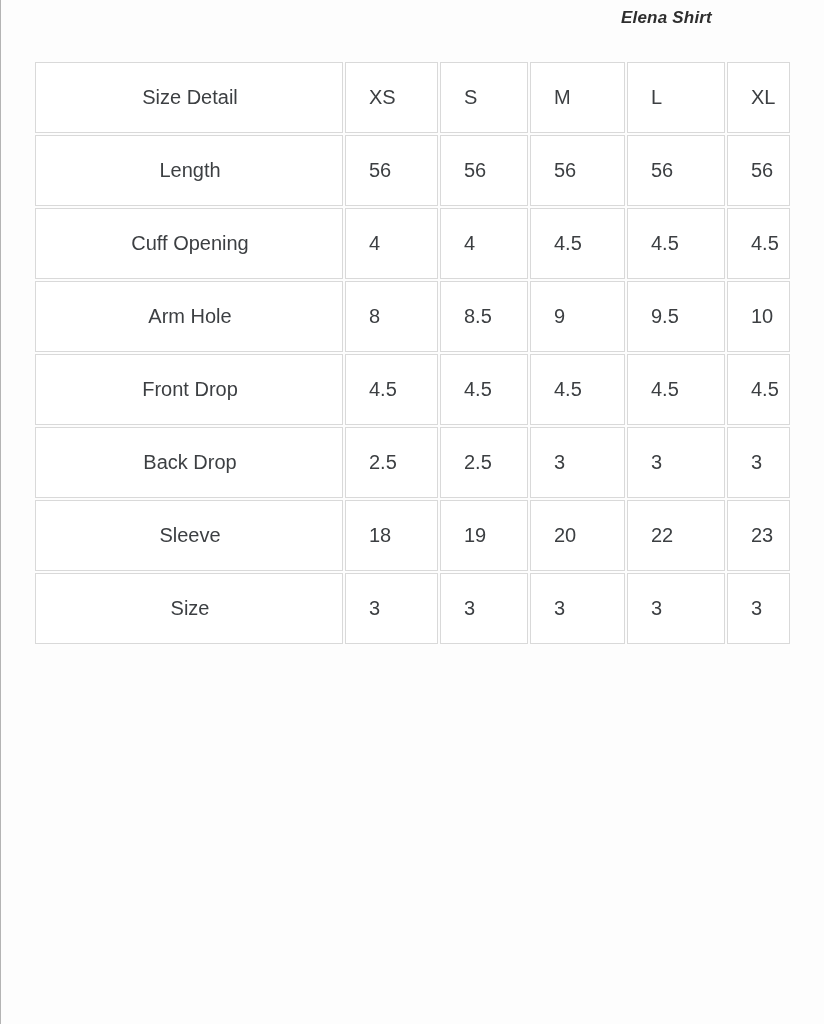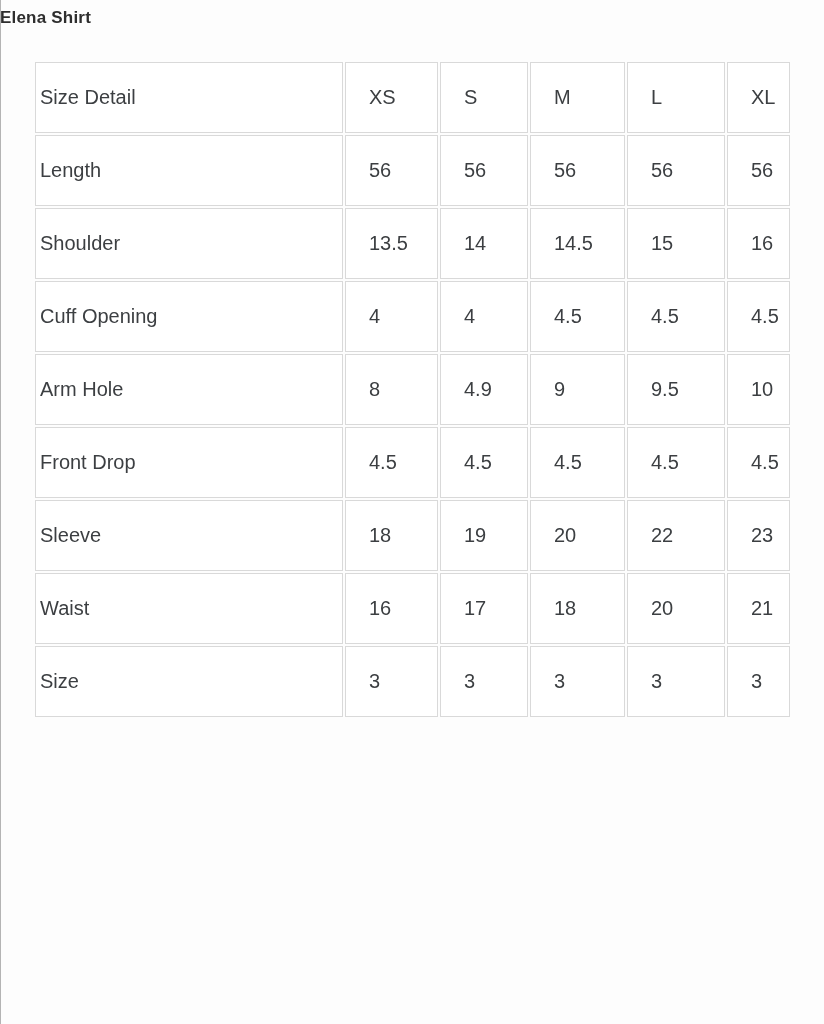--- a/index.html
+++ b/index.html
@@ -21,25 +21,26 @@
     top: 0;
     width: 1px;
     height: 100%;
     background: #b4b4b4;
   }
   .page-title {
     position: absolute;
     top: 8px;
     left: 0;
     width: 712px;
-    text-align: left;
+    text-align: right;
     font-size: 17px;
     font-weight: 700;
     color: #2e2e2e;
     letter-spacing: 0.2px;
+    font-style: italic;
   }
   .chart-wrap {
     position: absolute;
     top: 60px;
     left: 33px;
     width: 759px;
   }
   table.size-chart {
     border-collapse: separate;
     border-spacing: 2px;
@@ -54,20 +55,21 @@
     font-weight: 400;
     color: #3c3f42;
     text-align: left;
     vertical-align: middle;
     padding: 0 2px 0 23px;
     white-space: nowrap;
     overflow: hidden;
   }
   table.size-chart td.label-col, table.size-chart th.label-col {
     padding-left: 4px;
+    text-align: center;
   }
   col.c-label { width: 308px; }
   col.c-xs { width: 93px; }
   col.c-s  { width: 88px; }
   col.c-m  { width: 95px; }
   col.c-l  { width: 98px; }
   col.c-xl { width: 63px; }
 </style>
 </head>
 <body>
@@ -97,66 +99,58 @@
         </tr>
         <tr>
           <td class="label-col">Length</td>
           <td>56</td>
           <td>56</td>
           <td>56</td>
           <td>56</td>
           <td>56</td>
         </tr>
         <tr>
-          <td class="label-col">Shoulder</td>
-          <td>13.5</td>
-          <td>14</td>
-          <td>14.5</td>
-          <td>15</td>
-          <td>16</td>
-        </tr>
-        <tr>
           <td class="label-col">Cuff Opening</td>
           <td>4</td>
           <td>4</td>
           <td>4.5</td>
           <td>4.5</td>
           <td>4.5</td>
         </tr>
         <tr>
           <td class="label-col">Arm Hole</td>
           <td>8</td>
-          <td>4.9</td>
+          <td>8.5</td>
           <td>9</td>
           <td>9.5</td>
           <td>10</td>
         </tr>
         <tr>
           <td class="label-col">Front Drop</td>
           <td>4.5</td>
           <td>4.5</td>
           <td>4.5</td>
           <td>4.5</td>
           <td>4.5</td>
         </tr>
         <tr>
+          <td class="label-col">Back Drop</td>
+          <td>2.5</td>
+          <td>2.5</td>
+          <td>3</td>
+          <td>3</td>
+          <td>3</td>
+        </tr>
+        <tr>
           <td class="label-col">Sleeve</td>
           <td>18</td>
           <td>19</td>
           <td>20</td>
           <td>22</td>
           <td>23</td>
-        </tr>
-        <tr>
-          <td class="label-col">Waist</td>
-          <td>16</td>
-          <td>17</td>
-          <td>18</td>
-          <td>20</td>
-          <td>21</td>
         </tr>
         <tr>
           <td class="label-col">Size</td>
           <td>3</td>
           <td>3</td>
           <td>3</td>
           <td>3</td>
           <td>3</td>
         </tr>
       </tbody>

